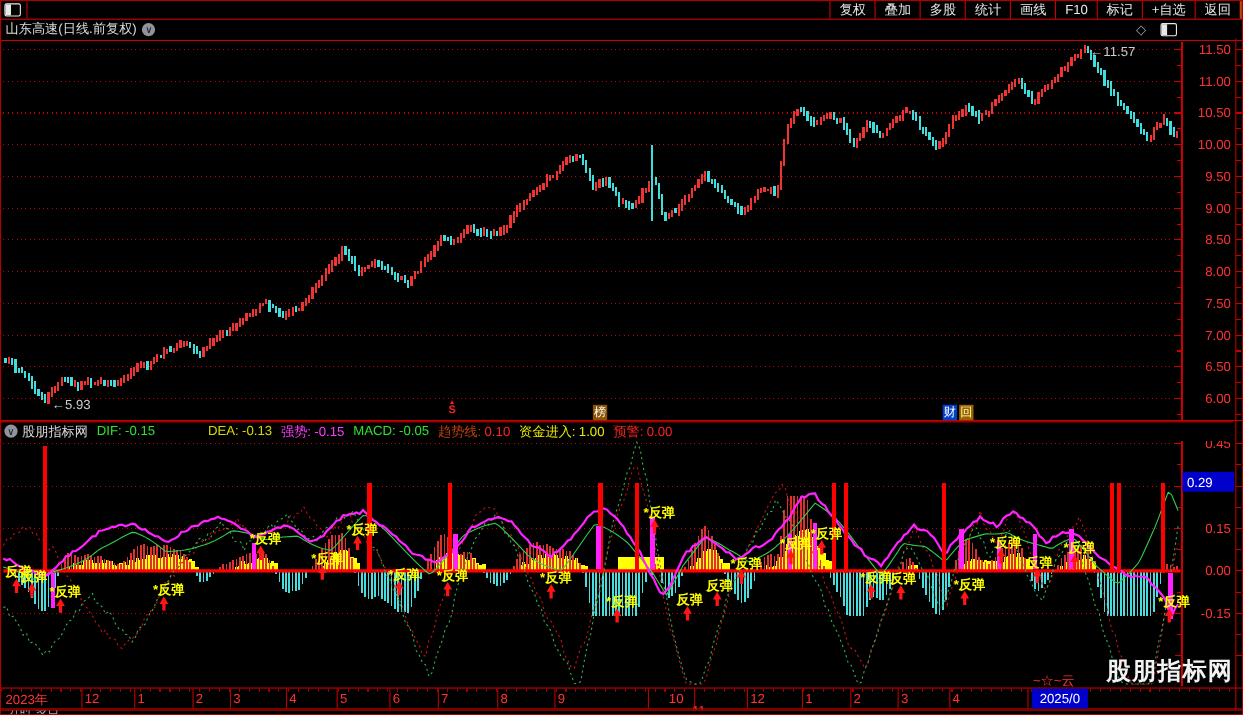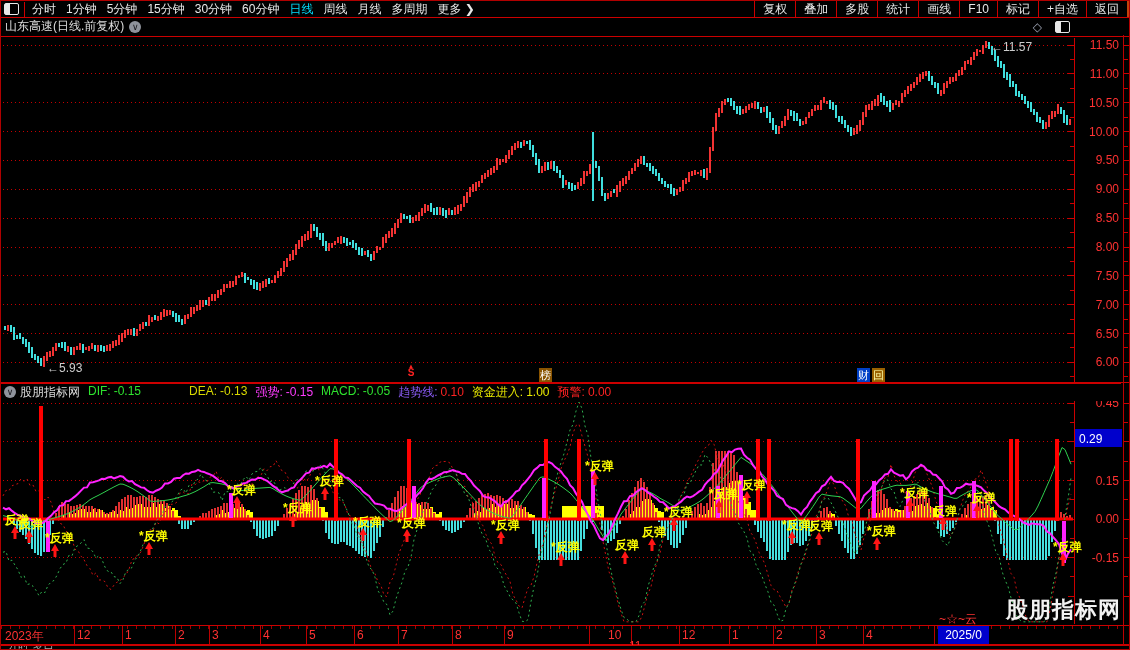--- a/index.html
+++ b/index.html
@@ -54,33 +54,20 @@
   svg text{font-family:"Liberation Sans",sans-serif;}
 </style>
 </head>
 <body>
 
 <div class="win">
 
   <div class="tb">
     <span class="wicon"></span>
     <span class="tb-sep"></span>
-    <span style="display:flex;align-items:center;height:100%;">
-        <span class="tb-item">分时</span>
-        <span class="tb-item">1分钟</span>
-        <span class="tb-item">5分钟</span>
-        <span class="tb-item">15分钟</span>
-        <span class="tb-item">30分钟</span>
-        <span class="tb-item">60分钟</span>
-        <span class="tb-item active">日线</span>
-        <span class="tb-item">周线</span>
-        <span class="tb-item">月线</span>
-        <span class="tb-item">多周期</span>
-        <span class="tb-item">更多 ❯</span>
-      </span>
     <span class="tb-right">
         <span class="tb-btn">复权</span>
         <span class="tb-btn">叠加</span>
         <span class="tb-btn">多股</span>
         <span class="tb-btn">统计</span>
         <span class="tb-btn">画线</span>
         <span class="tb-btn">F10</span>
         <span class="tb-btn">标记</span>
         <span class="tb-btn">+自选</span>
         <span class="tb-btn">返回</span>
@@ -549,21 +536,21 @@
     </div>
 
   <div class="ind-head" style="border-top:1px solid #cc0000;top:382px;height:17px;">
     <span class="chev">∨</span>
     <span>股朋指标网</span>
     <span id="ind-fields" style="display:flex;">
         <span class="fld"><span style="color: rgb(46, 227, 46);">DIF:</span><span class="v" style="color: rgb(46, 227, 46);">-0.15</span></span>
         <span class="fld"><span style="color: rgb(216, 216, 0); margin-left: 40px;">DEA:</span><span class="v" style="color: rgb(216, 216, 0);">-0.13</span></span>
         <span class="fld"><span style="color: rgb(255, 60, 255);">强势:</span><span class="v" style="color: rgb(255, 60, 255);">-0.15</span></span>
         <span class="fld"><span style="color: rgb(46, 227, 46);">MACD:</span><span class="v" style="color: rgb(46, 227, 46);">-0.05</span></span>
-        <span class="fld"><span style="color: #8b5cf6;">趋势线:</span><span class="v" style="color: rgb(255, 34, 34);">0.10</span></span>
+        <span class="fld"><span style="color: #c2410c;">趋势线:</span><span class="v" style="color: rgb(255, 34, 34);">0.10</span></span>
         <span class="fld"><span style="color: rgb(232, 232, 0);">资金进入:</span><span class="v" style="color: rgb(232, 232, 0);">1.00</span></span>
         <span class="fld"><span style="color: rgb(255, 34, 34);">预警:</span><span class="v" style="color: rgb(255, 34, 34);">0.00</span></span>
       </span>
   </div>
 
   <div class="svgwrap" style="top:400px;">
     <svg id="svg-ind" width="1130" height="224">
         <g shape-rendering="crispEdges">
           <line x1="2" y1="2.3" x2="1072" y2="2.3" stroke="#c40000" stroke-dasharray="1 3"></line>
           <line x1="2" y1="40.9" x2="1072" y2="40.9" stroke="#c40000" stroke-dasharray="1 3"></line>

